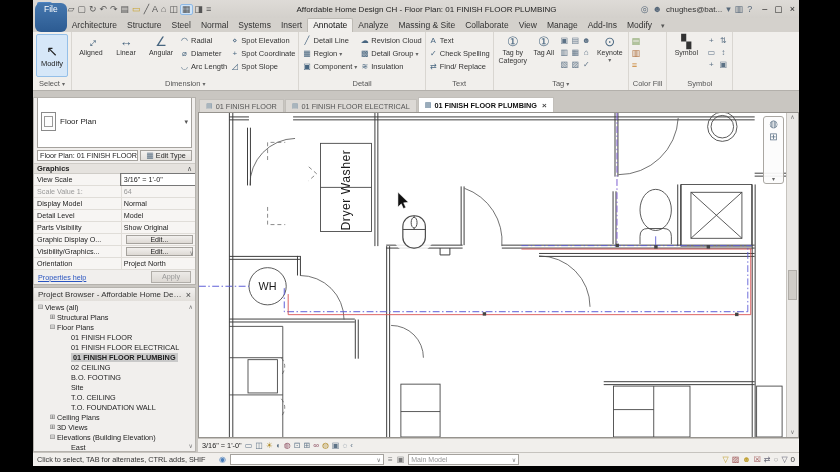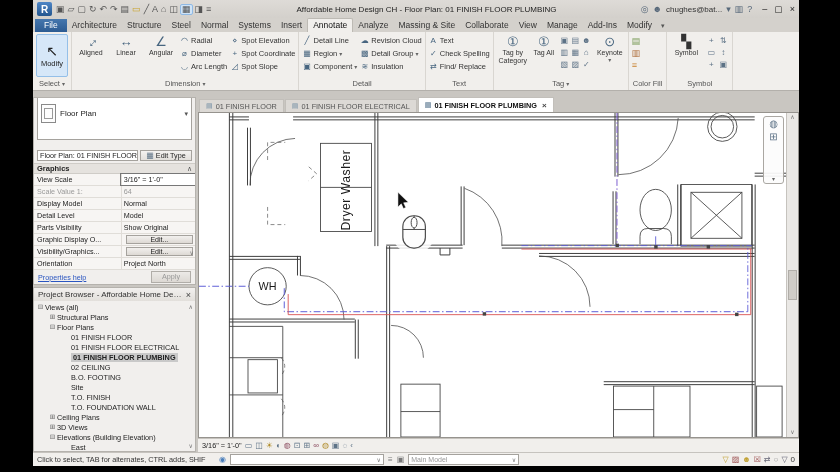--- a/index.html
+++ b/index.html
@@ -19,21 +19,21 @@
   .tb-title{flex:1;text-align:center;font-size:8px;color:#222;white-space:nowrap;overflow:hidden;
     text-overflow:ellipsis;}
   .tb-right{display:flex;align-items:center;gap:4px;font-size:8px;color:#333;}
   .tb-right .ticon{font-size:9px;color:#57687a;}
   .winctl{display:flex;align-items:center;gap:7px;margin-left:6px;font-size:9px;color:#222;}
 
   
   .tabrow{height:14px;background:#d4d1cc;display:flex;align-items:flex-end;padding-left:2px;
     flex:0 0 auto;font-size:8.5px;}
   .rtab{padding:1px 5px 2px;color:#333;white-space:nowrap;cursor:default;}
-  .rtab.file{background:linear-gradient(#4577ae,#2c5b92);color:#fff;padding:1px 9px 2px;}
+  .rtab.file{background:linear-gradient(#4577ae,#2c5b92);color:#fff;padding:1px 9px 18px;border-radius:6px;}
   .rtab.active{background:#f1efec;border:1px solid #bdbab4;border-bottom:none;border-radius:2px 2px 0 0;
     color:#111;}
   .tab-extra{font-size:7px;color:#555;padding:0 4px 2px;}
 
   
   .ribbon{height:58px;background:#f1efec;border-bottom:1px solid #b3b0ab;display:flex;flex:0 0 auto;
     overflow:hidden;}
   .panel{display:flex;flex-direction:column;border-right:1px solid #d9d6d1;flex:0 0 auto;}
   .pbody{flex:1;display:flex;align-items:flex-start;padding:2px 3px 0;gap:3px;}
   .plabel{height:11px;text-align:center;font-size:7.5px;color:#555;white-space:nowrap;padding:0 4px;}
@@ -69,21 +69,21 @@
   .pane-hd .x{font-size:9px;color:#444;padding-left:3px;}
 
   
   #props{height:186px;flex:0 0 auto;}
   .typesel{height:28px;margin:3px 3px 2px;background:#fff;border:1px solid #a5a29d;display:flex;
     align-items:center;padding:16px 3px;gap:4px;}
   .miniplan{width:13px;height:17px;border:1px solid #8a8a8a;position:relative;background:#fdfdfd;}
   .miniplan:before{content:"";position:absolute;left:2px;top:3px;width:7px;height:9px;border:1px solid #9a9a9a;}
   .typesel .tname{flex:1;font-size:8px;color:#222;}
   .typesel .arr{font-size:7px;color:#555;}
-  .comborow{display:flex;gap:2px;margin:8px 3px 2px;height:14px;}
+  .comborow{display:flex;gap:2px;margin:0 3px 2px;height:14px;}
   .combo{flex:1;background:#fff;border:1px solid #a5a29d;font-size:7.2px;color:#222;display:flex;
     align-items:center;padding:0 2px;white-space:nowrap;overflow:hidden;}
   .combo .arr{margin-left:auto;font-size:7px;color:#555;}
   .etbtn{width:50px;background:linear-gradient(#f4f2f0,#e2dfdb);border:1px solid #a5a29d;font-size:7.2px;
     color:#222;display:flex;align-items:center;justify-content:center;gap:2px;}
   .sechdr{height:11px;background:#e5e2de;border-top:1px solid #cfccc7;border-bottom:1px solid #cfccc7;
     display:flex;align-items:center;font-size:7.5px;font-weight:bold;color:#222;padding:0 3px;}
   .sechdr .sctl{margin-left:auto;font-weight:normal;font-size:7px;color:#555;}
   .pgrid{flex:1;position:relative;background:#f7f5f3;}
   .prow{display:flex;height:11px;border-bottom:1px solid #e0ddd8;font-size:7.2px;align-items:center;}
@@ -500,21 +500,21 @@
           <div class="trow d2">
             <span class="tw"></span>
               <span class="lbl">B.O. FOOTING</span>
           </div>
           <div class="trow d2">
             <span class="tw"></span>
               <span class="lbl">Site</span>
           </div>
           <div class="trow d2">
             <span class="tw"></span>
-              <span class="lbl">T.O. FINISH</span>
+              <span class="lbl">T.O. CEILING</span>
           </div>
           <div class="trow d2">
             <span class="tw"></span>
               <span class="lbl">T.O. FOUNDATION WALL</span>
           </div>
           <div class="trow d1">
             <span class="tw">⊞</span>
               <span class="lbl">Ceiling Plans</span>
           </div>
           <div class="trow d1">

